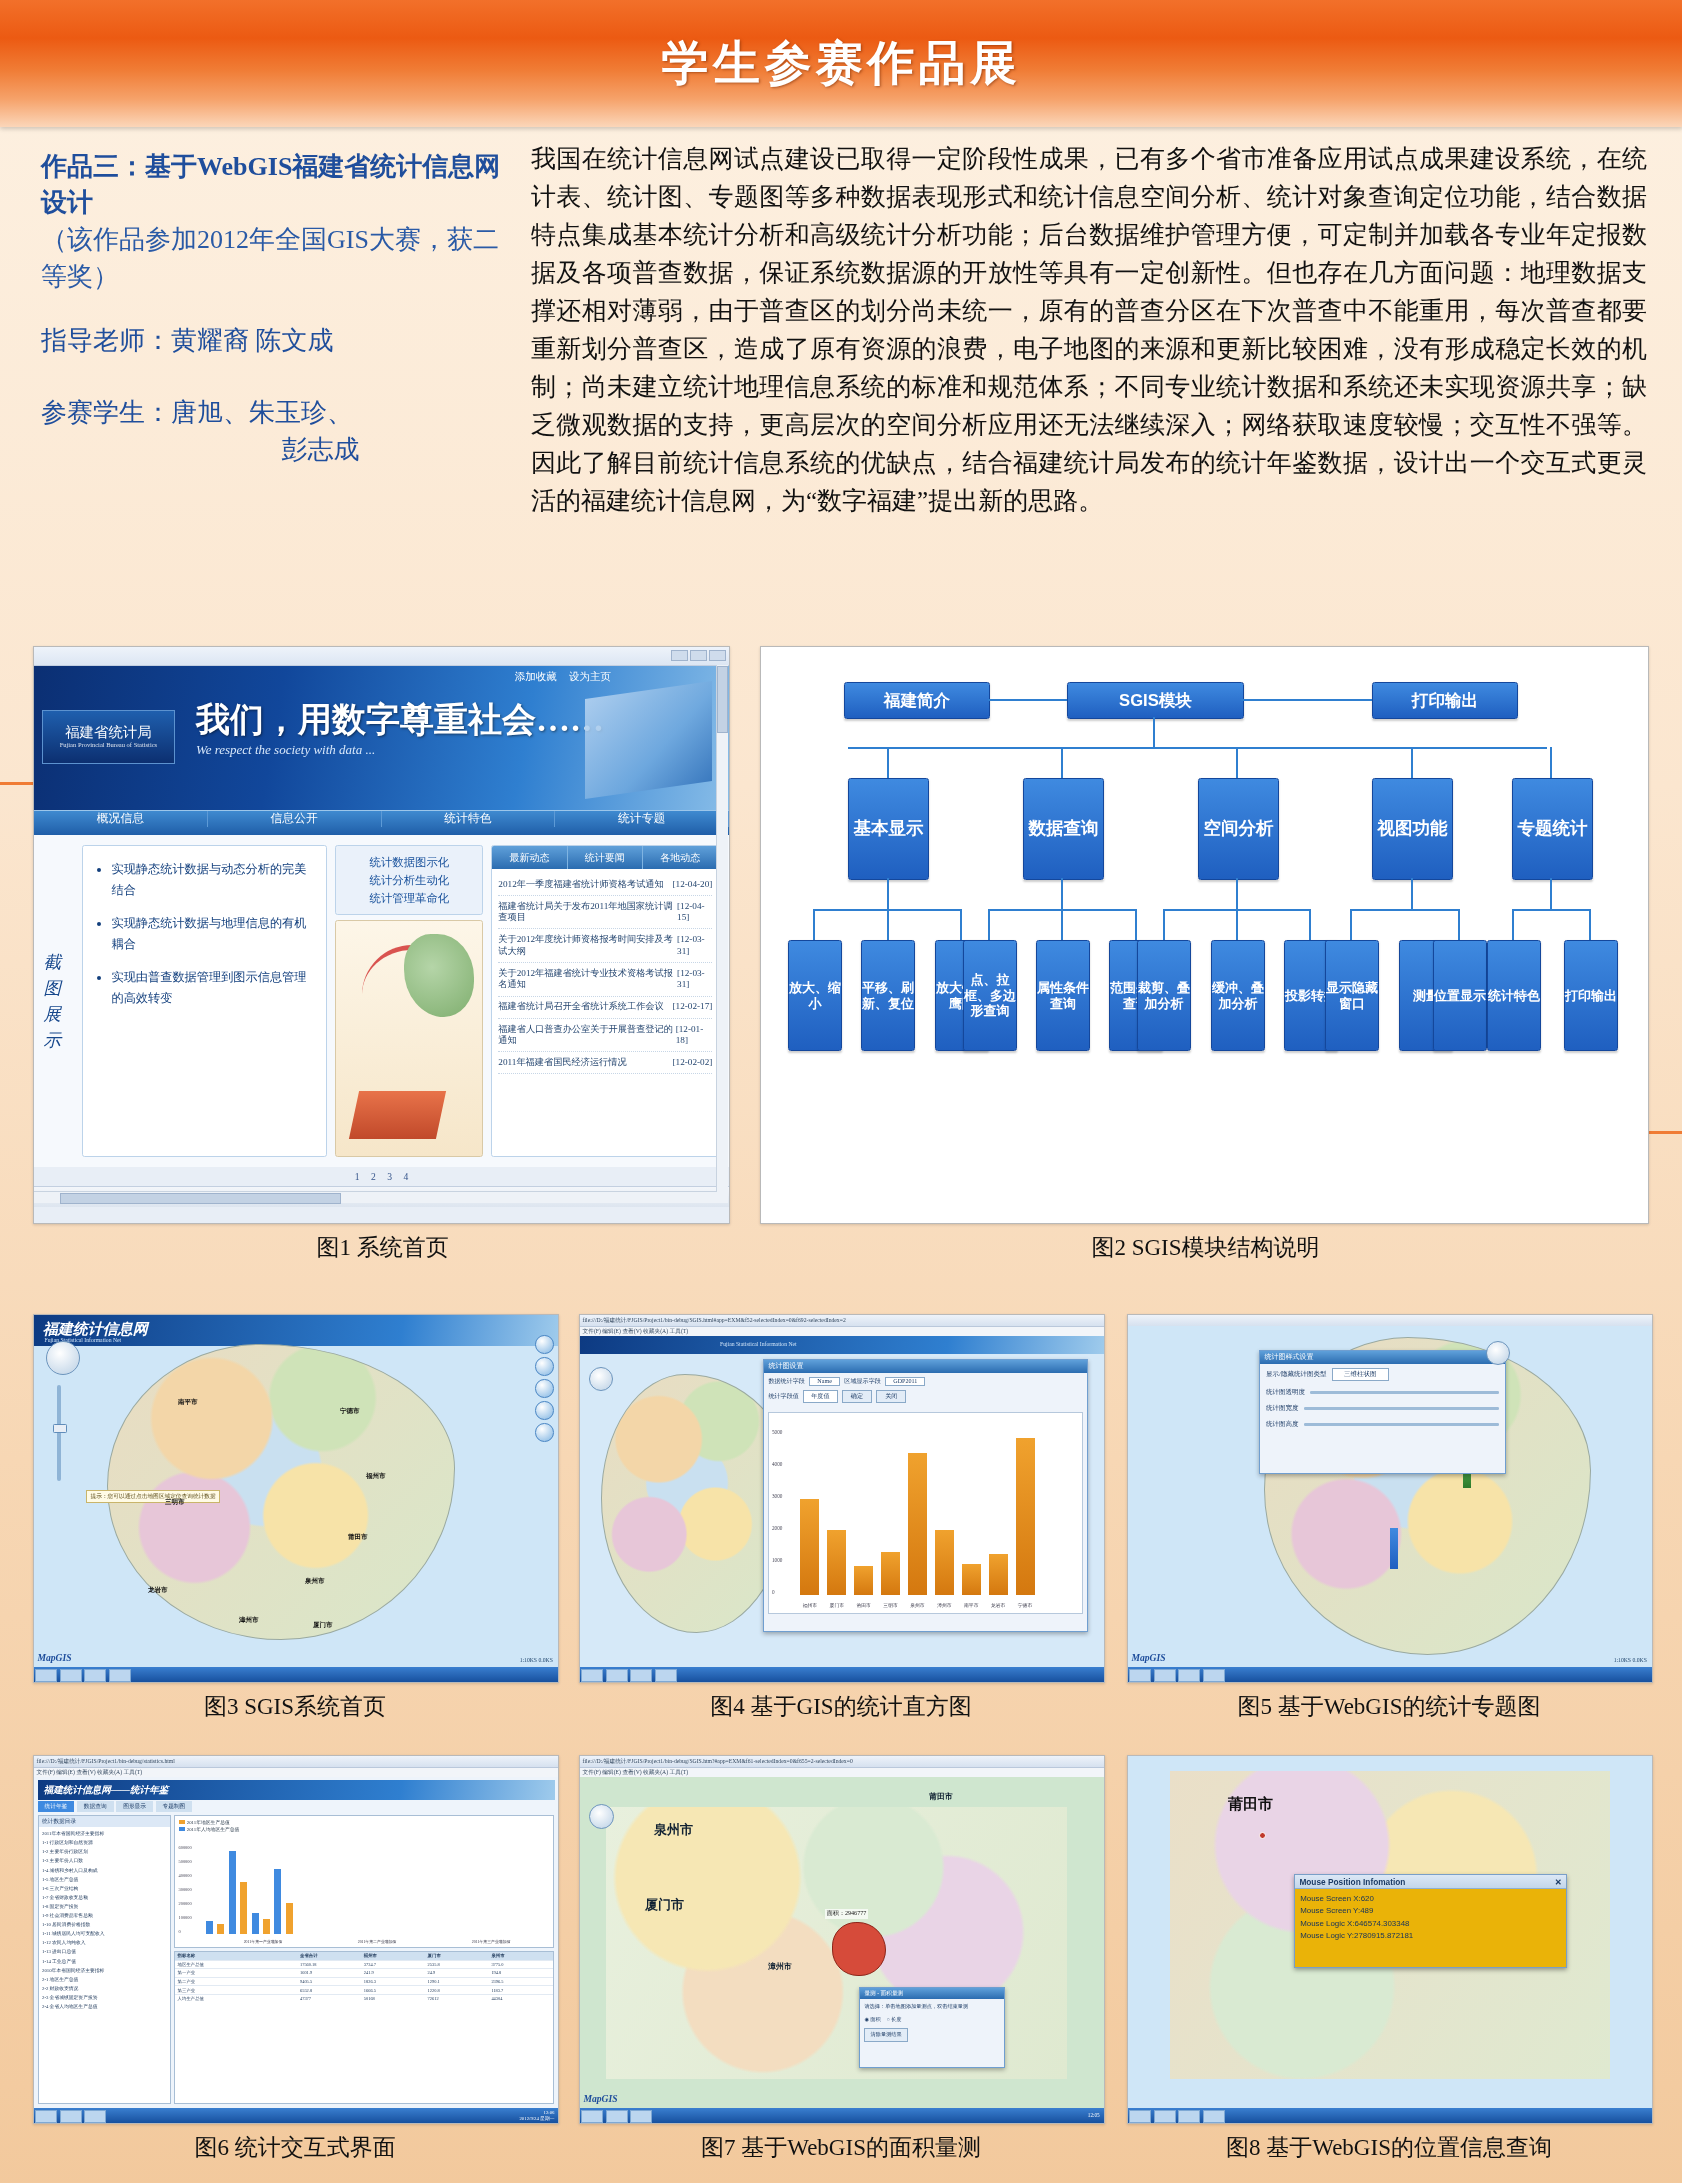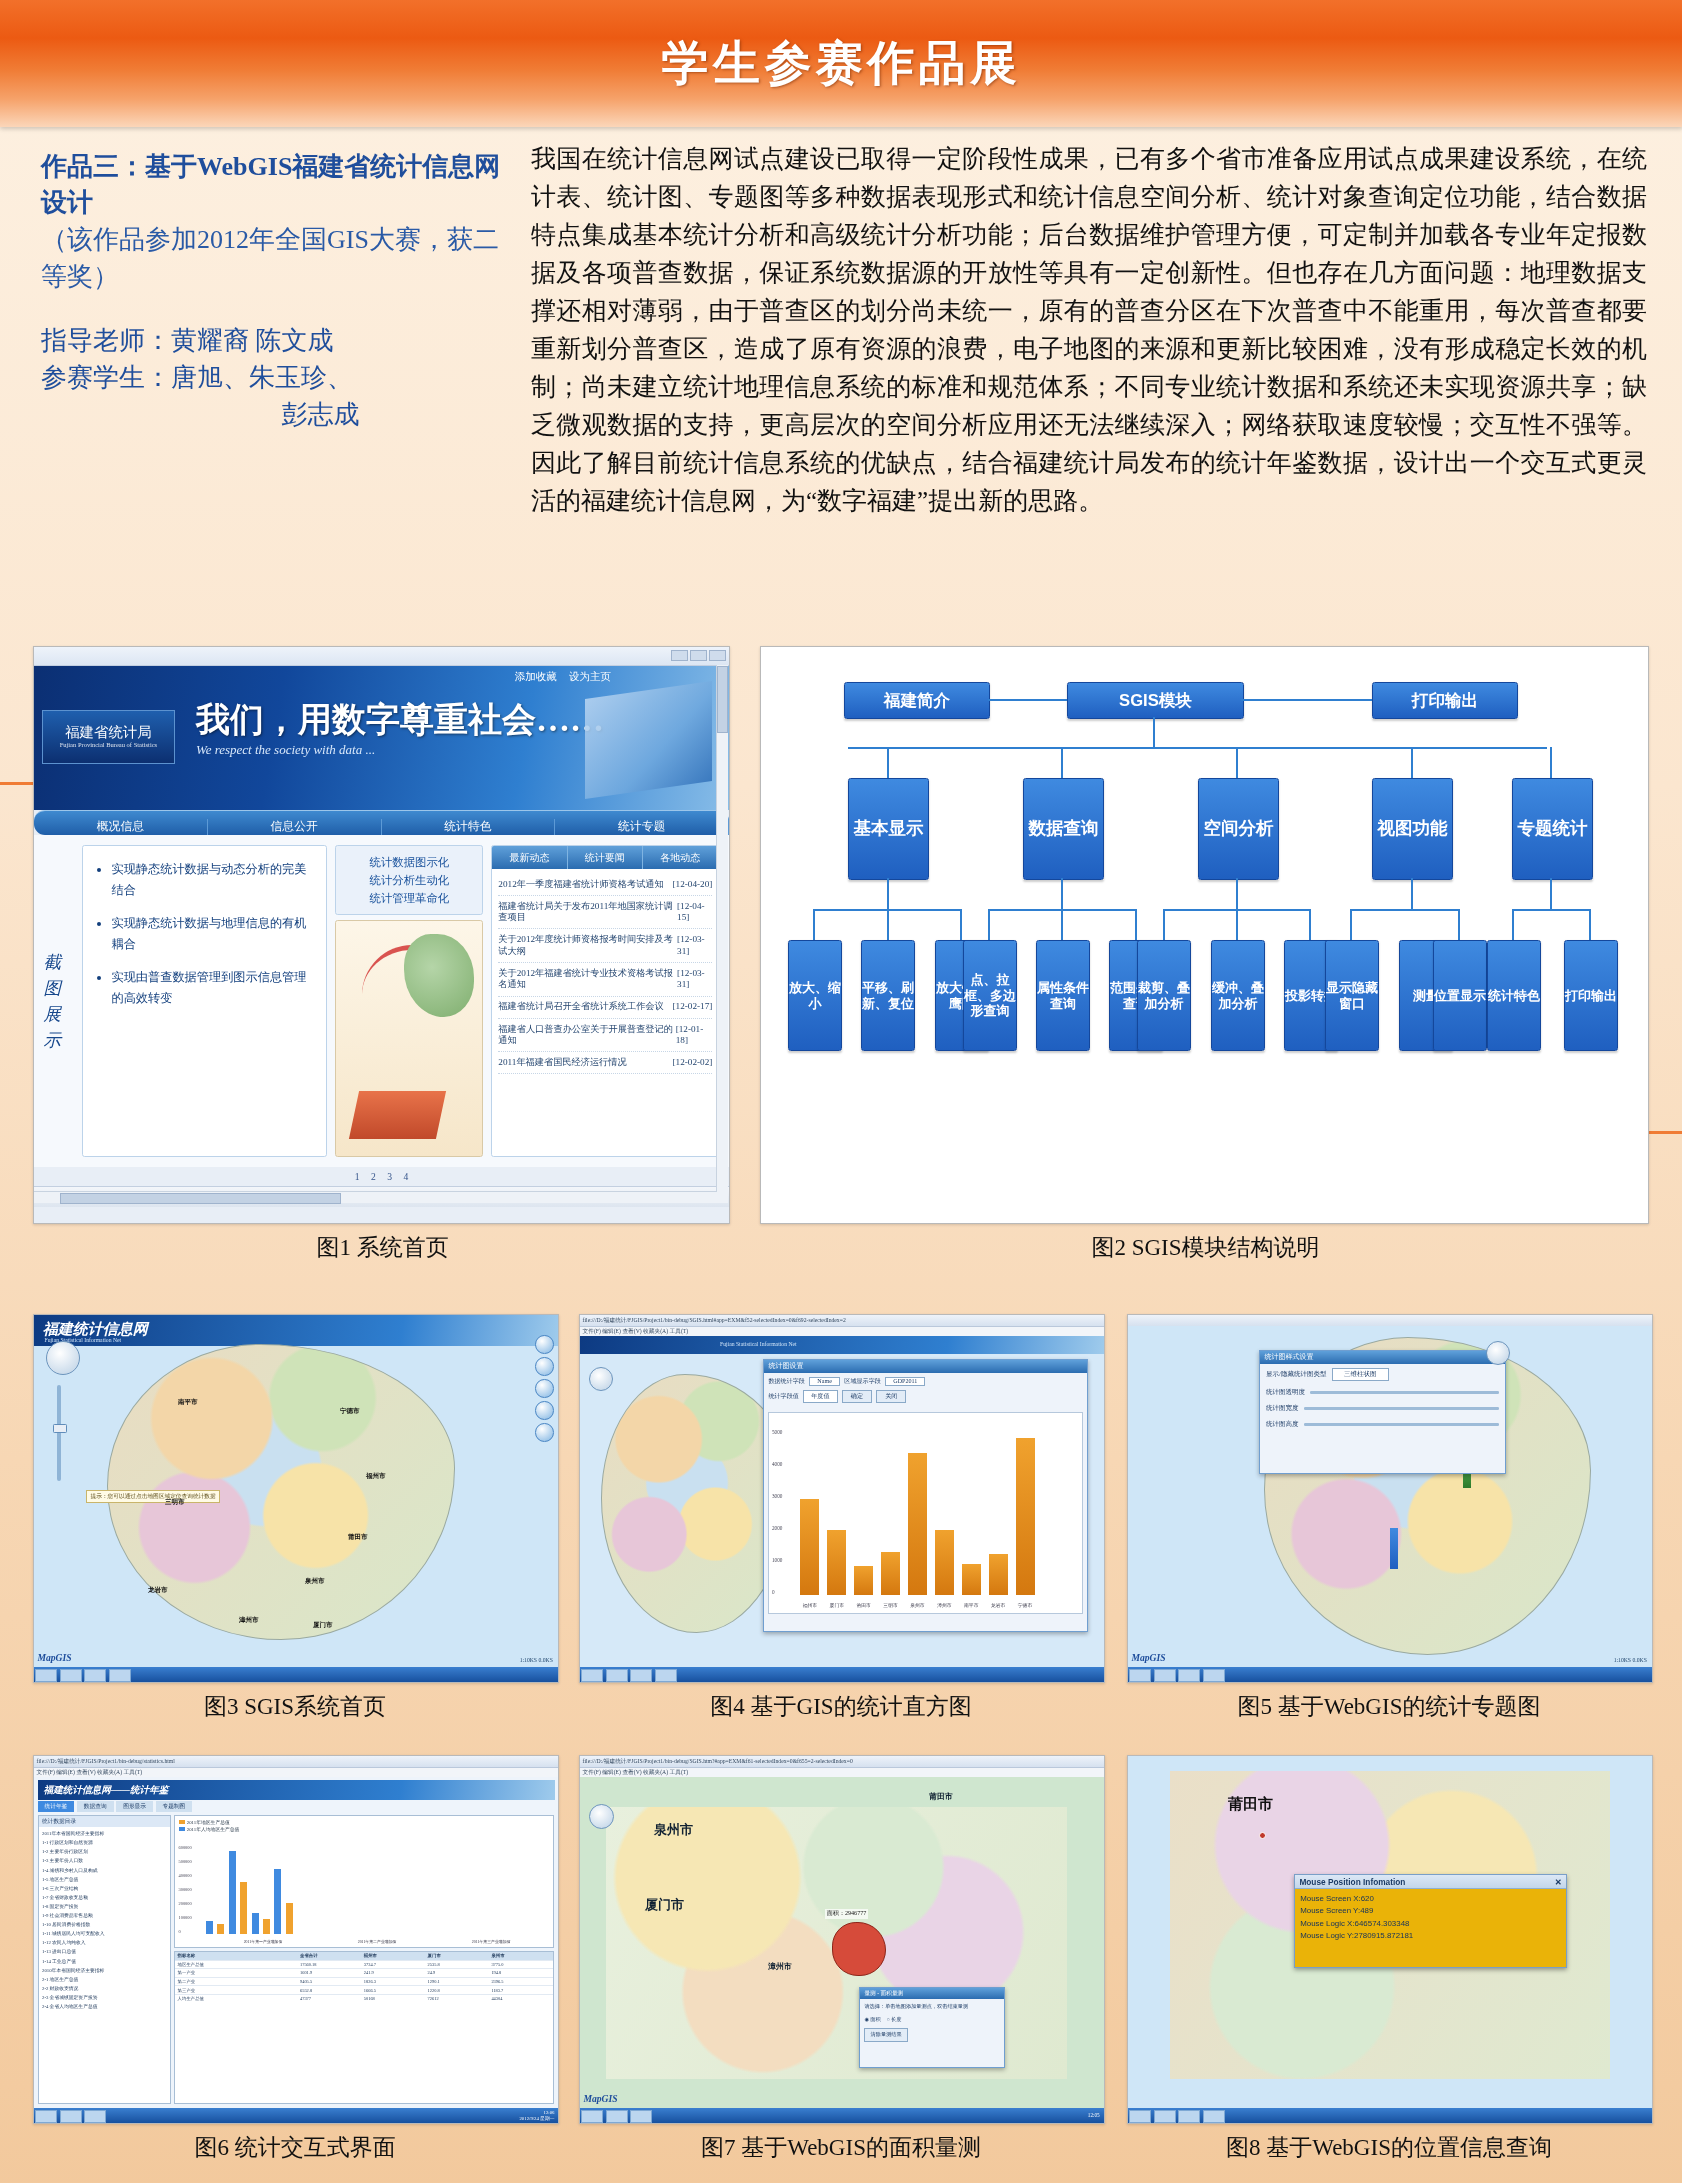--- a/index.html
+++ b/index.html
@@ -28,21 +28,21 @@
   .top-area{position:absolute;left:0;top:131px;width:1683px;height:498px;}
   .left-col{
     position:absolute;left:41px;top:17.5px;width:480px;
     color:#2a4f95;font-size:26px;line-height:1.42;
     font-family:"Liberation Serif", serif;
   }
   .left-col .title{font-weight:bold;color:#1f4e9c;}
   .left-col .sub{color:#2a5aa6;}
   .left-col .spacer{height:27px;}
   .left-col .teacher{color:#1f4e9c;}
-  .left-col .student{color:#1f4e9c;}
+  .left-col .student{color:#1f4e9c;margin-top:35px;}
   .left-col .student-cont{color:#1f4e9c;text-align:center;padding-left:79px;}
   .right-col{
     position:absolute;left:531px;top:8.7px;width:1116px;
     color:#111;font-size:25px;line-height:1.52;text-align:justify;
     font-family:"Liberation Serif", serif;
   }
   
   .rule-left{position:absolute;left:0;top:782px;width:52px;height:3.1px;background:#f07c35;}
   .rule-right{position:absolute;right:0;top:1131px;width:52px;height:3.1px;background:#f07c35;}
 
@@ -75,21 +75,21 @@
     position:absolute;left:162px;top:31px;color:#fff;font-size:34px;font-weight:bold;
     text-shadow:0.9px 0.9px 2.6px rgba(0,0,0,.5);
   }
   .banner-blue .slogan-en{position:absolute;left:162px;top:76px;color:#d8e8fb;font-size:13px;font-style:italic;}
   .banner-blue .cube{
     position:absolute;right:17.5px;top:24px;width:127px;height:100px;
     background:linear-gradient(135deg,#bcd7f2,#6fa8de 60%,#2f6fb8);
     transform:skewY(-8deg);opacity:.85;
   }
   .banner-blue .toplinks{position:absolute;right:118px;top:4.4px;color:#fff;font-size:10.5px;display:flex;gap:12.2px;}
-  .navbar{height:24.5px;background:linear-gradient(180deg,#3f8ad0,#1f5ea8);display:flex;align-items:flex-end;border-top:0.9px solid #9cc6ea;border-radius:11px;}
+  .navbar{height:24.5px;background:linear-gradient(180deg,#3f8ad0,#1f5ea8);display:flex;align-items:flex-start;border-top:0.9px solid #9cc6ea;}
   .navbar span{flex:1;text-align:center;color:#fff;font-size:11.8px;border-right:0.4px solid #5d9ad6;}
   .subbar{height:23px;background:#eef4fb;display:flex;align-items:center;position:relative;border-bottom:0.4px solid #cddcea;}
   .subbar .srch{margin-left:39px;width:44px;height:13px;background:#4a8fd0;color:#fff;font-size:8.3px;display:flex;align-items:center;justify-content:center;border-radius:1.3px;}
   .subbar .notice{position:absolute;left:50%;transform:translateX(-50%);font-size:10.5px;color:#c0392b;}
   .subbar .date{position:absolute;right:13px;font-size:9.6px;color:#35548a;}
   .content-wrap{height:332px;background:#f6f9fd;position:relative;padding:9.6px;box-sizing:border-box;display:flex;gap:7.9px;}
   .lbl-col{width:31px;display:flex;flex-direction:column;align-items:center;justify-content:center;font-size:17.5px;color:#16478c;line-height:1.5;font-style:italic;}
   .bullet-box{
     width:245px;background:#fff;border:0.9px solid #bcd3ea;border-radius:2.6px;padding:13px 10.5px;box-sizing:border-box;
     font-size:12.2px;color:#123f7d;line-height:1.75;

